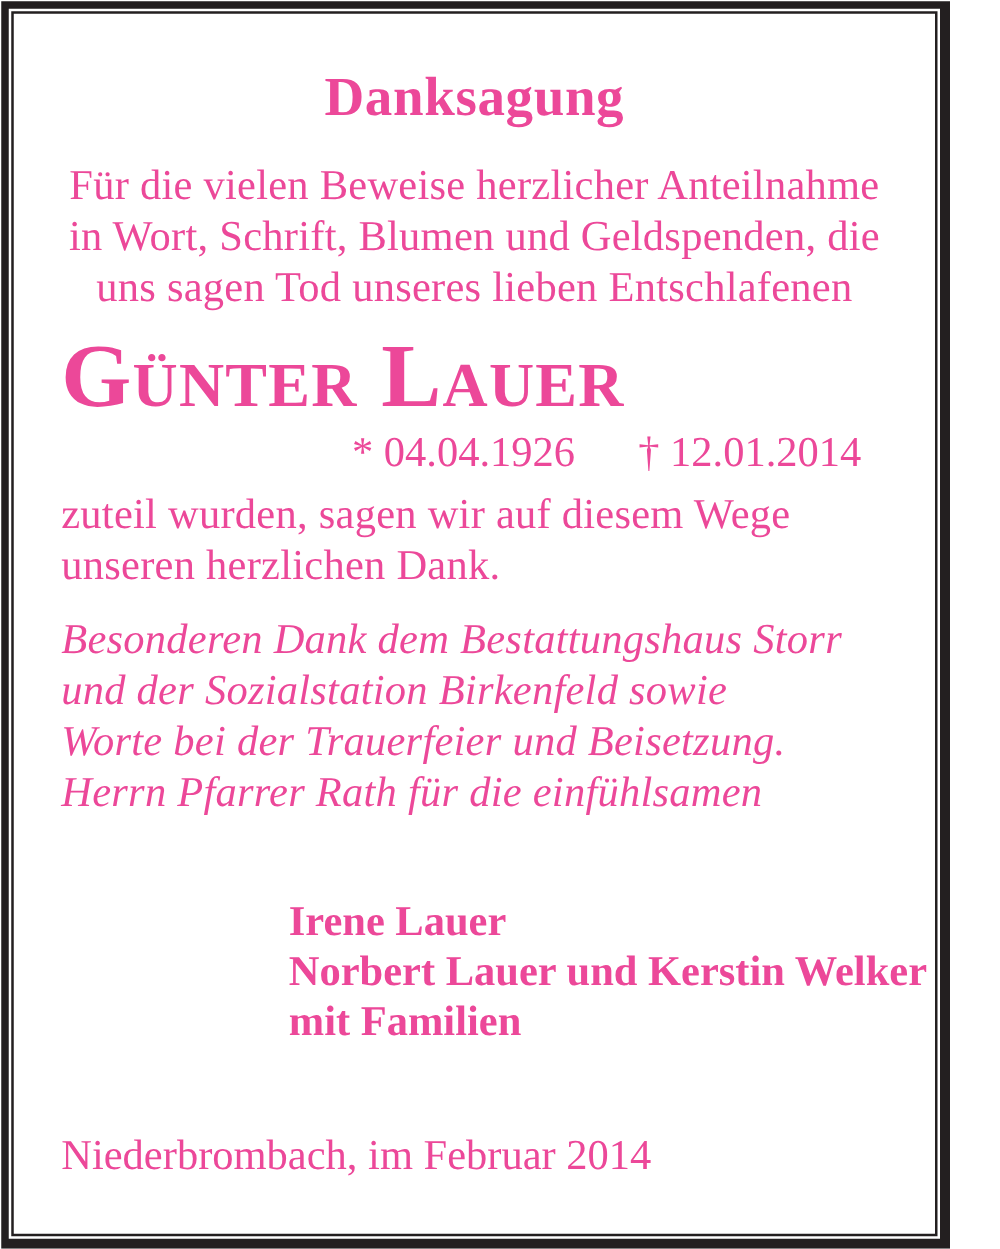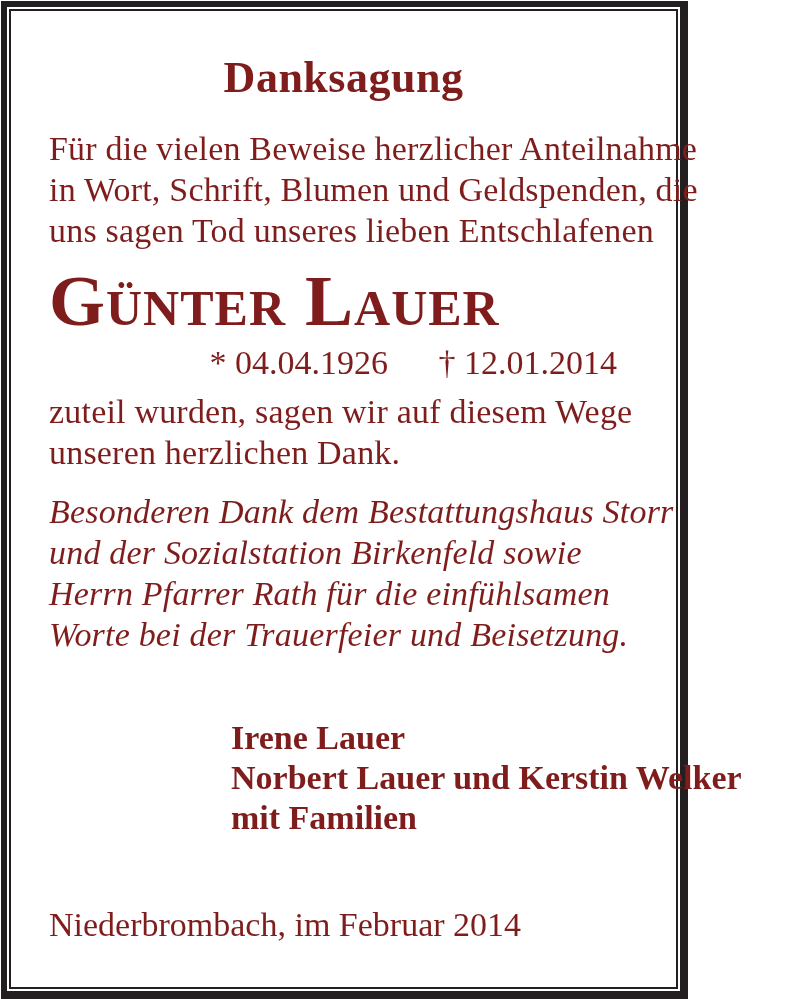--- a/index.html
+++ b/index.html
@@ -5,25 +5,25 @@
   html, body {
     margin: 0;
     padding: 0;
     background: #ffffff;
     width: 800px;
     height: 999px;
     overflow: hidden;
   }
   .page {
     position: relative;
-    width: 688px;
+    width: 760px;
     height: 999px;
     background: #ffffff;
     font-family: "Liberation Serif", "DejaVu Serif", serif;
-    color: #7f1d1d;
+    color: #ec4899;
   }
   
   .frame-outer {
     position: absolute;
     top: 1px; left: 1px; right: 0; bottom: 0;
     border-top: 6px solid #231f20;
     border-left: 6px solid #231f20;
     border-right: 8px solid #231f20;
     border-bottom: 8px solid #231f20;
     box-sizing: border-box;
@@ -109,22 +109,22 @@
       </div>
 
       <div class="body-text thanks">
         <div>zuteil wurden, sagen wir auf diesem Wege</div>
         <div>unseren herzlichen Dank.</div>
       </div>
 
       <div class="body-text special-thanks">
         <div>Besonderen Dank dem Bestattungshaus Storr</div>
         <div>und der Sozialstation Birkenfeld sowie</div>
+        <div>Worte bei der Trauerfeier und Beisetzung.</div>
         <div>Herrn Pfarrer Rath für die einfühlsamen</div>
-        <div>Worte bei der Trauerfeier und Beisetzung.</div>
       </div>
 
       <div class="signatories">
         <div>Irene Lauer</div>
         <div>Norbert Lauer und Kerstin Welker</div>
         <div>mit Familien</div>
       </div>
 
       <div class="closing">Niederbrombach, im Februar 2014</div>
 

